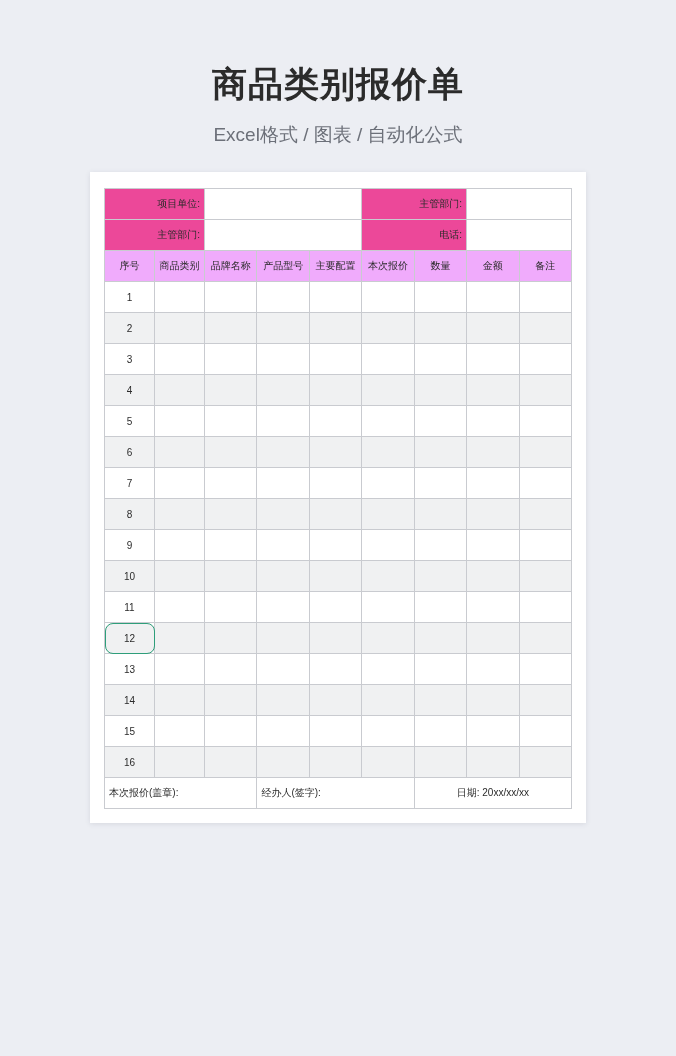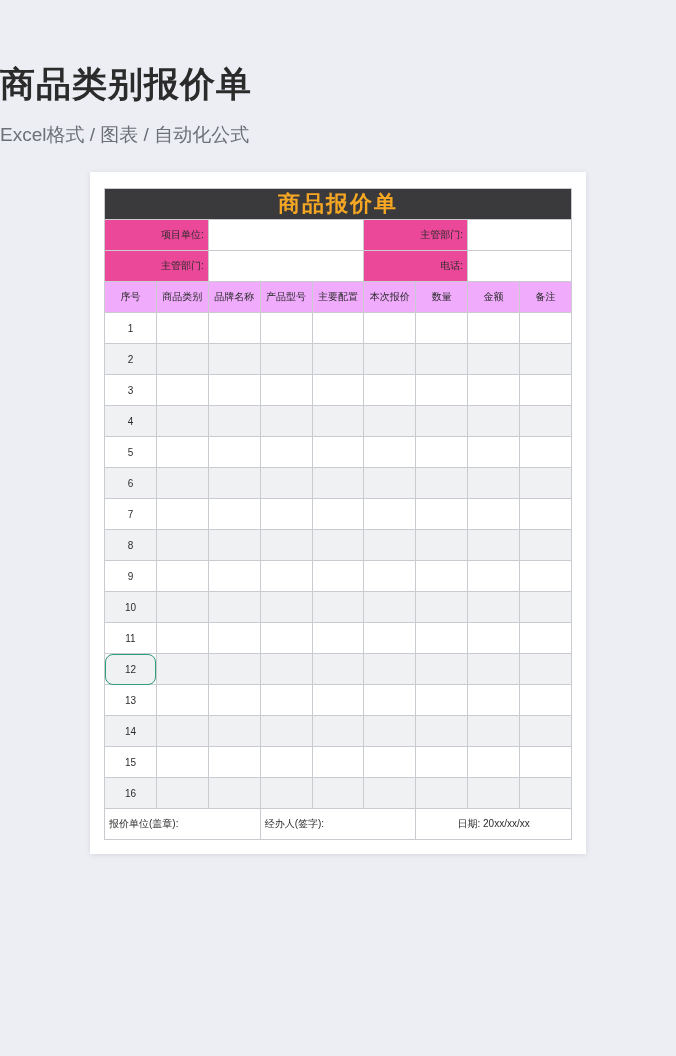--- a/index.html
+++ b/index.html
@@ -13,21 +13,21 @@
     font-family: "Liberation Sans", sans-serif;
     overflow: hidden;
   }
   .page {
     width: 676px;
     height: 1056px;
     position: relative;
     box-sizing: border-box;
   }
   .header {
-    text-align: left;
+    text-align: center;
     padding-top: 62px;
   }
   .main-title {
     font-size: 35px;
     font-weight: bold;
     color: #2b2b2b;
     letter-spacing: 1px;
     line-height: 44px;
     margin: 0;
   }
@@ -123,25 +123,20 @@
 <div class="page">
 
   <div class="header">
     <div class="main-title">商品类别报价单</div>
     <div class="sub-title">Excel格式 / 图表 / 自动化公式</div>
   </div>
 
   <div class="doc-wrap">
     <table class="grid sheet">
       <tbody>
-        <tr>
-          <td class="banner" colspan="9">
-            <span class="banner-text">商品报价单</span>
-          </td>
-        </tr>
 
         <tr>
           <td class="lbl" colspan="2" style="width:100px">项目单位:</td>
           <td class="val" colspan="3"></td>
           <td class="lbl" colspan="2">主管部门:</td>
           <td class="val" colspan="2"></td>
         </tr>
 
         <tr>
           <td class="lbl" colspan="2">主管部门:</td>
@@ -333,21 +328,21 @@
           <td></td>
           <td></td>
           <td></td>
           <td></td>
           <td></td>
           <td></td>
           <td></td>
         </tr>
 
         <tr class="footrow">
-          <td class="foot-left" colspan="3">报价单位(盖章):</td>
+          <td class="foot-left" colspan="3">本次报价(盖章):</td>
           <td class="foot-mid" colspan="3">经办人(签字):</td>
           <td class="foot-right" colspan="3">日期: 20xx/xx/xx</td>
         </tr>
       </tbody>
     </table>
   </div>
 
 </div>
 
 </body></html>

